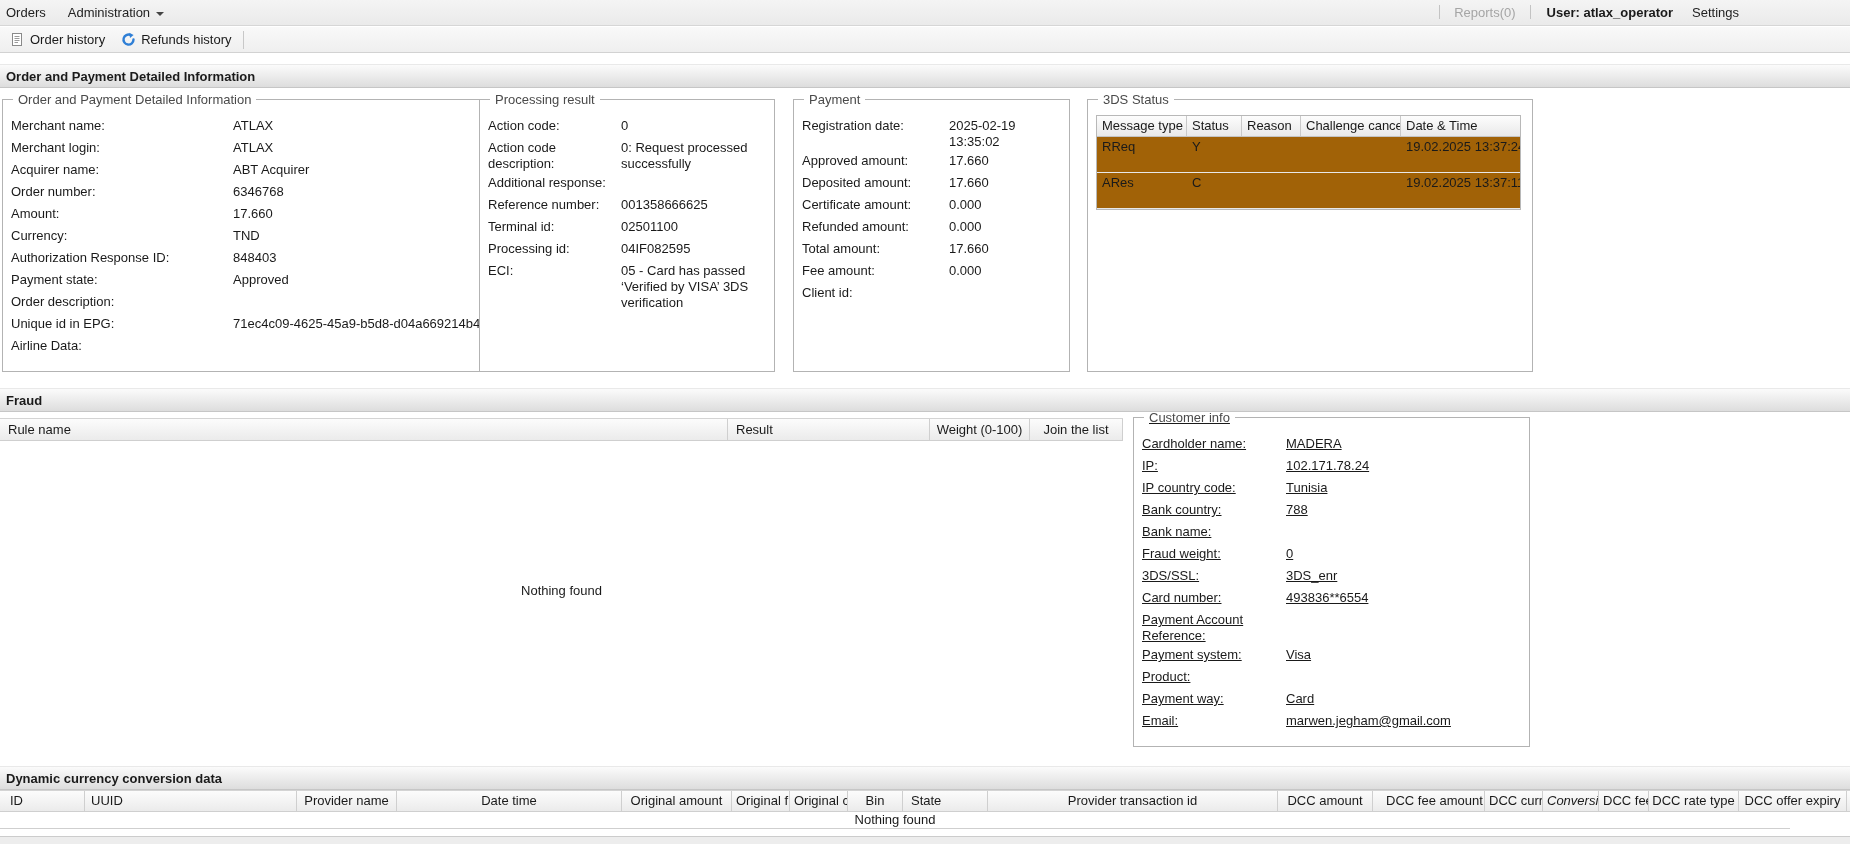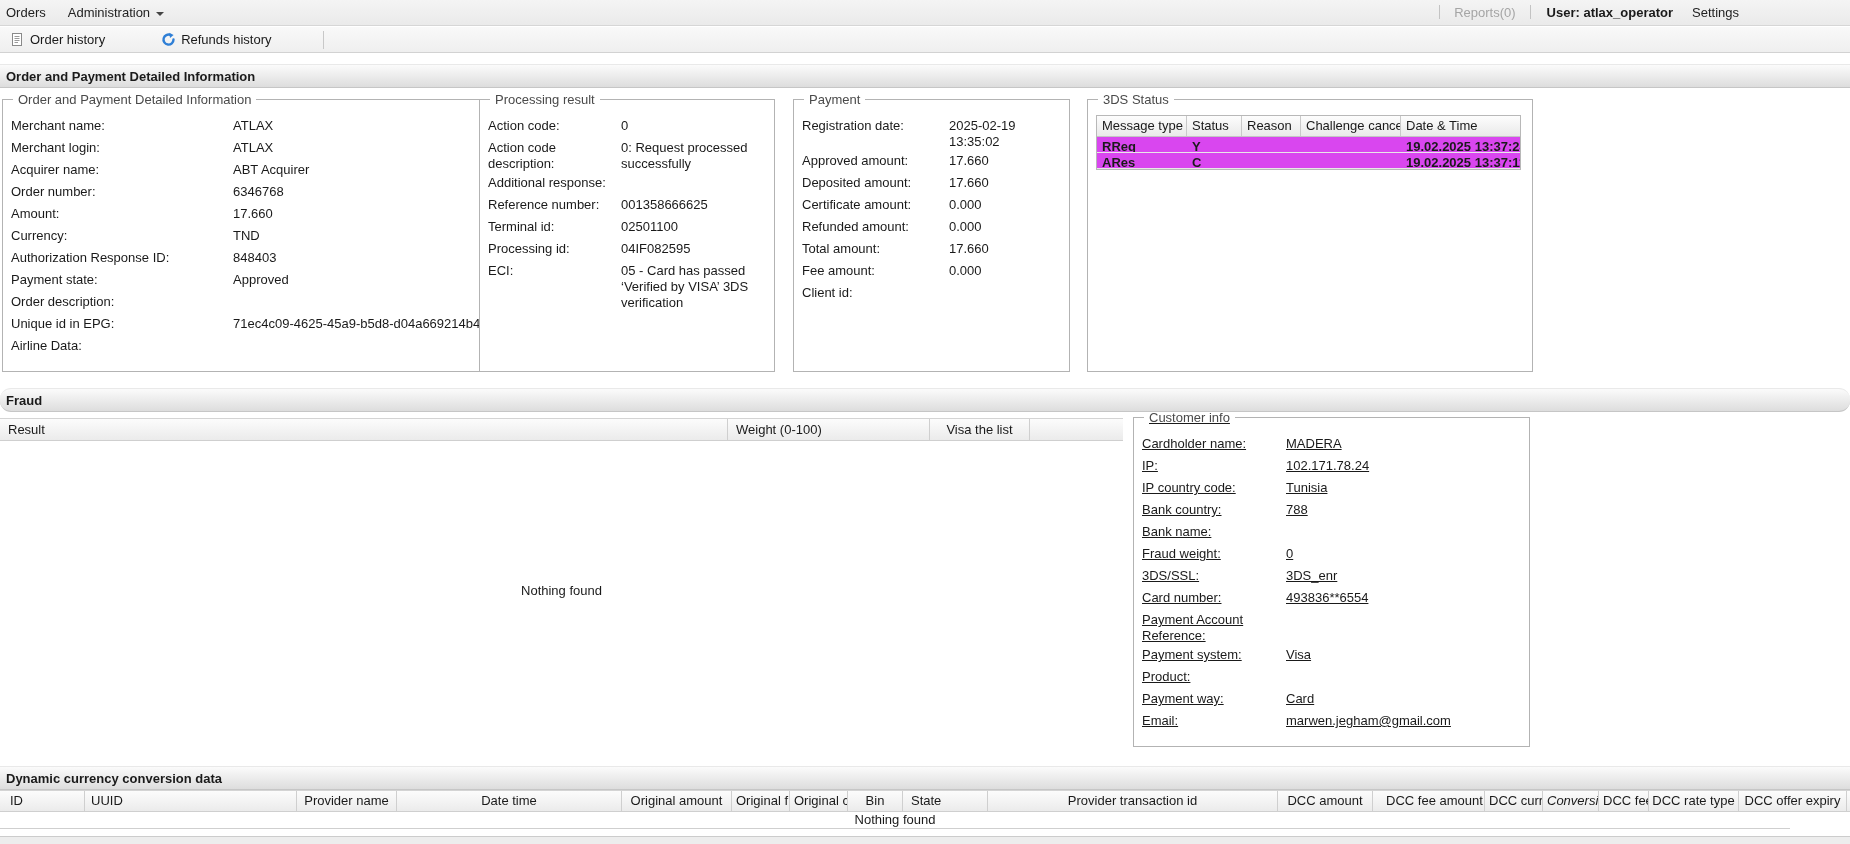--- a/index.html
+++ b/index.html
@@ -26,34 +26,34 @@
   }
   .menu-right { margin-left:auto; display:flex; padding-right:100px; }
   .vsep { width:1px; height:14px; background:#c3c3c3; margin:0 10px; }
   .reports { color:#a5a5a5; padding:0 4px; }
   .user { font-weight:bold; margin:0 8px 0 6px; }
   
   .toolbar {
     position:absolute; top:27px; left:0; right:0; height:26px;
     background:linear-gradient(#f9f9f9,#efefef);
     border-bottom:1px solid #d2d2d2;
-    display:flex; align-items:center; padding-left:2px;gap:40px;
+    display:flex; align-items:center; padding-left:2px;
   }
   .tbtn { display:flex; align-items:center; gap:5px; padding:0 8px; height:24px; cursor:default; }
   .tbtn .icon { display:inline-flex; width:15px; height:15px; }
   .tb-sep { width:1px; height:18px; background:#c8c8c8; margin:0 4px; }
   
   .secbar {
     position:absolute; left:0; right:0; height:24px; line-height:23px;
     background:linear-gradient(#fbfbfb,#dddddd);
     border-top:1px solid #e9e9e9; border-bottom:1px solid #c6c6c6;
     font-weight:bold; padding-left:6px; color:#1a1a1a;
   }
   #bar-main  { top:64px; }
-  #bar-fraud { top:388px;border-radius:11px; }
+  #bar-fraud { top:388px; }
   #bar-dcc   { top:766px; }
   
   fieldset {
     position:absolute; margin:0; border:1px solid #b3b3b3; border-radius:0;
     padding:2px 8px 0 8px; background:#fff;
   }
   legend { padding:0 5px; margin-left:2px; color:#4a4a4a; font-size:13px; }
   #fs-order      { left:2px;    top:92px;  width:466px; height:280px; }
   #fs-processing { left:479px;  top:92px;  width:296px; height:280px; }
   #fs-payment    { left:793px;  top:92px;  width:277px; height:280px; }
@@ -75,21 +75,21 @@
   }
   
   #t3ds { margin-top:6px; width:425px; border:1px solid #b8b8b8; }
   #t3ds .ghead { display:flex; background:linear-gradient(#fdfdfd,#e9e9e9); border-bottom:1px solid #c4c4c4; }
   #t3ds .th { height:20px; line-height:20px; padding-left:5px; border-right:1px solid #c9c9c9; }
   #t3ds .th:nth-child(1), #t3ds .gtd:nth-child(1) { width:90px; }
   #t3ds .th:nth-child(2), #t3ds .gtd:nth-child(2) { width:55px; }
   #t3ds .th:nth-child(3), #t3ds .gtd:nth-child(3) { width:59px; }
   #t3ds .th:nth-child(4), #t3ds .gtd:nth-child(4) { width:100px; }
   #t3ds .th:nth-child(5), #t3ds .gtd:nth-child(5) { width:119px; border-right:none; }
-  .gtr { display:flex; height:16px; line-height:19px; border-bottom:1px solid #e8e8e8; background:#d946ef;font-weight:bold; }
+  .gtr { display:flex; height:36px; line-height:19px; border-bottom:1px solid #e8e8e8; background:#a16207; }
   .gtd { padding-left:5px; overflow:hidden; white-space:nowrap; }
   
   #fraud-table { position:absolute; left:0; top:418px; width:1123px; height:330px; }
   #fraud-head {
     display:flex; height:23px;
     background:linear-gradient(#fcfcfc,#ebebeb);
     border-top:1px solid #d4d4d4; border-bottom:1px solid #cfcfcf;
   }
   #fraud-head .th { height:21px; line-height:21px; }
   #fraud-head .th:nth-child(1) { width:728px; padding-left:8px; }
@@ -322,23 +322,24 @@
           <div class="gtd">19.02.2025 13:37:11</div>
         </div>
       </div>
   </div>
 </fieldset>
 
 <div class="secbar" id="bar-fraud">Fraud</div>
 
 <div id="fraud-table">
   <div id="fraud-head">
+      <div class="th">Rule name</div>
       <div class="th">Result</div>
       <div class="th">Weight (0-100)</div>
-      <div class="th">Visa the list</div>
+      <div class="th">Join the list</div>
     </div>
   <div class="fraud-empty">Nothing found</div>
 </div>
 
 <fieldset id="fs-customer">
   <legend>Customer info</legend>
   <div class="fields">
       <div class="frow">
         <span class="flabel">Cardholder name:</span>
         <span class="fvalue">MADERA</span>

